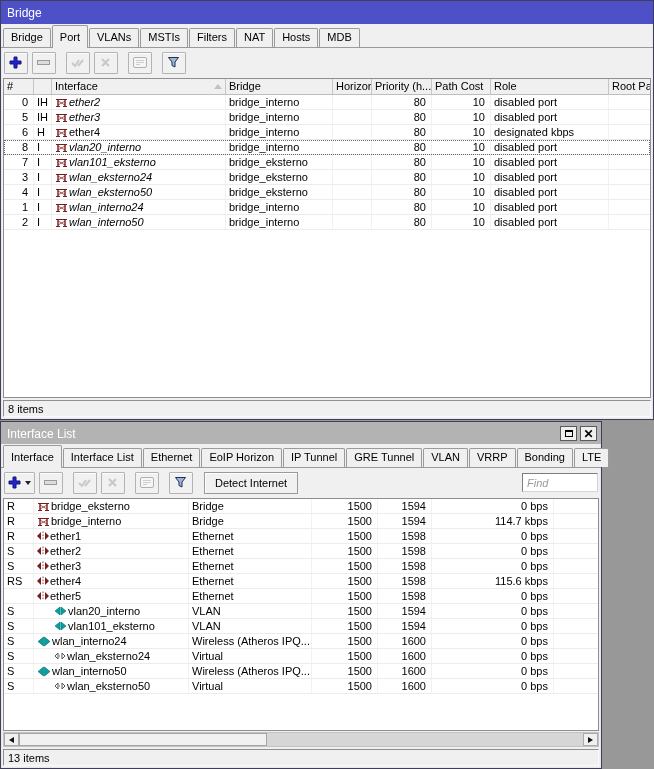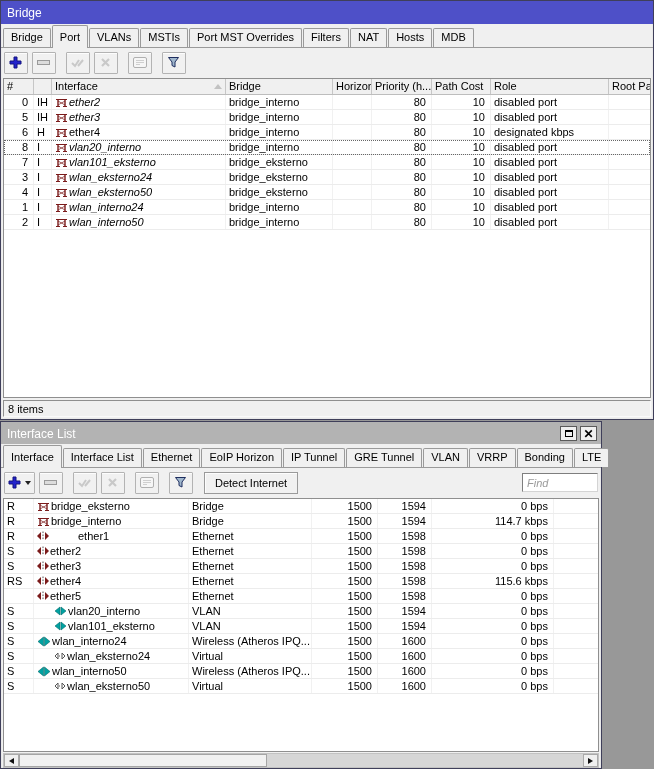--- a/index.html
+++ b/index.html
@@ -77,21 +77,20 @@
   <div class="window" id="bridge-win">
     <div class="titlebar">
       <span>Bridge</span>
     </div>
 
     <div class="tabrow" id="bridge-tabs">
         <div class="tab">Bridge</div>
         <div class="tab active">Port</div>
         <div class="tab">VLANs</div>
         <div class="tab">MSTIs</div>
-        <div class="tab">Port MST Overrides</div>
         <div class="tab">Filters</div>
         <div class="tab">NAT</div>
         <div class="tab">Hosts</div>
         <div class="tab">MDB</div>
       </div>
 
     <div class="toolbar">
       <button class="tbtn mr4">
         <span class="icon">
             <svg width="13" height="13">
@@ -459,21 +458,21 @@
               <span class="name-text">bridge_interno</span>
             </div>
             <div class="td" style="width: 123px;">Bridge</div>
             <div class="td r" style="width: 66px;">1500</div>
             <div class="td r" style="width: 54px;">1594</div>
             <div class="td r" style="width: 122px;">114.7 kbps</div>
             <div class="td" style="width: 46px;"></div>
           </div>
           <div class="tr">
             <div class="td" style="width: 30px;">R</div>
-            <div class="td" style="width: 155px; gap: 28px;">
+            <div class="td" style="width: 155px;">
               <span class="icon">
                 <svg width="12" height="10">
                   <polygon points="4,1 4,9 0,5" fill="#7b1b1b"></polygon>
                   <polygon points="8,1 8,9 12,5" fill="#7b1b1b"></polygon>
                   <path d="M6 0.5 V9.5" stroke="#555" stroke-dasharray="1.6,1.4"></path>
                 </svg>
               </span>
               <span class="name-text">ether1</span>
             </div>
             <div class="td" style="width: 123px;">Ethernet</div>
@@ -664,14 +663,17 @@
     <div class="hscroll">
       <span class="sbtn left">
           <span class="tri-l"></span>
         </span>
       <span class="sthumb"></span>
       <span class="sbtn right">
           <span class="tri-r"></span>
         </span>
     </div>
 
+    <div class="statusbar">
+      <span>13 items</span>
+    </div>
   </div>
 </div>
 
 </body></html>

